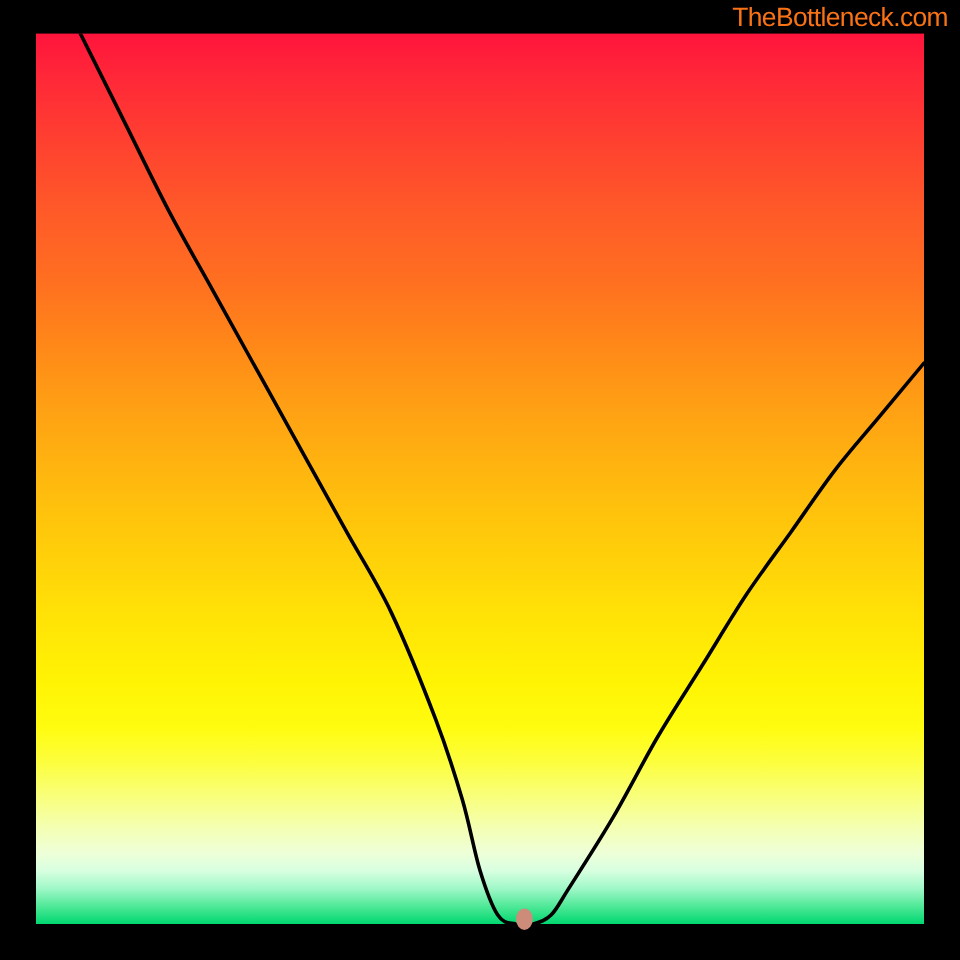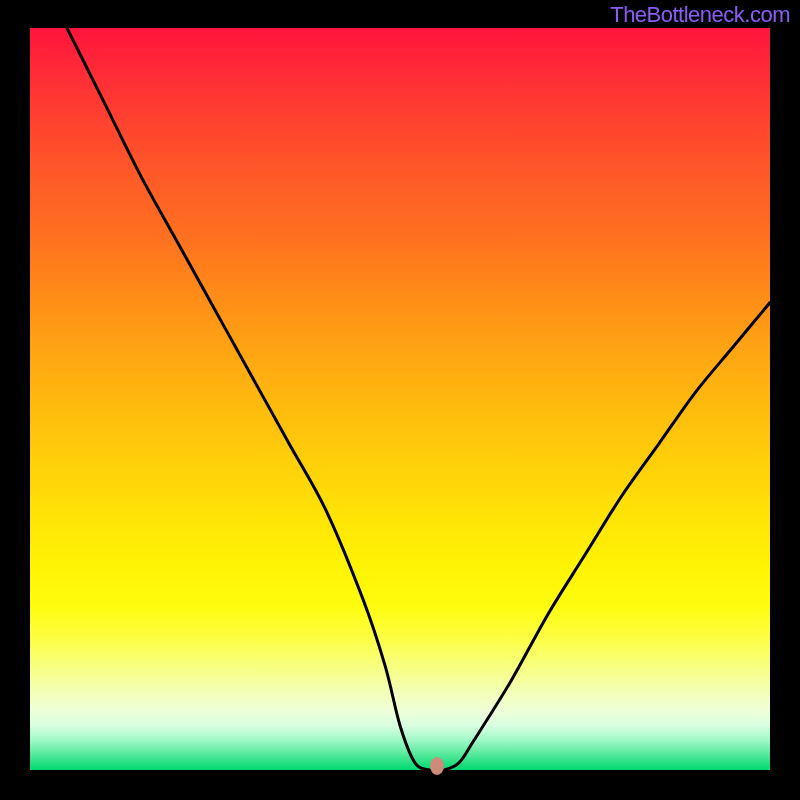--- a/index.html
+++ b/index.html
@@ -8,21 +8,21 @@
     height: 800px;
     background: #000000;
     position: relative;
     font-family: Arial, Helvetica, sans-serif;
     overflow: hidden;
   }
   .attribution {
     position: absolute;
     top: 2px;
     right: 10px;
-    color: #8b5cf6;
+    color: #f97316;
     font-size: 22px;
     font-weight: 500;
     z-index: 10;
     letter-spacing: -0.5px;
   }
   .plot-area {
     position: absolute;
     left: 30px;
     top: 28px;
     width: 740px;

